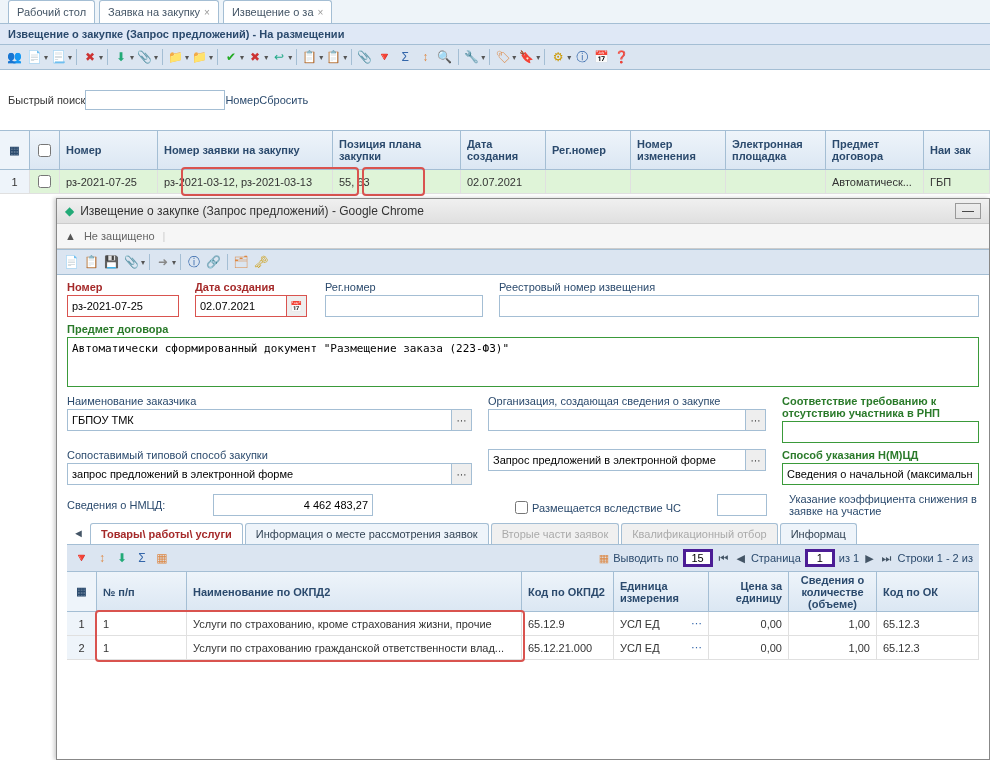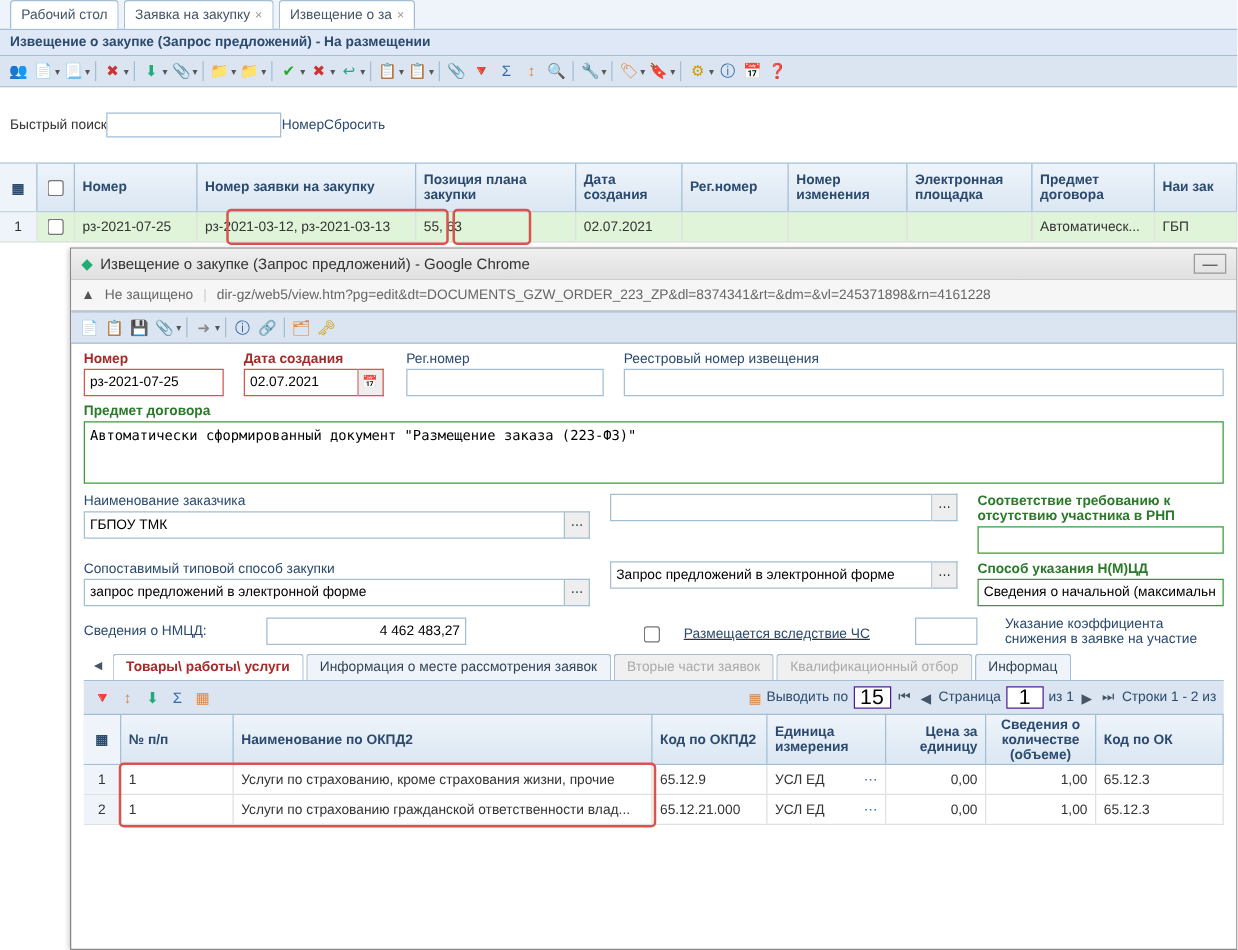--- a/index.html
+++ b/index.html
@@ -36,29 +36,29 @@
 .flab.req { color: #a52a2a; font-weight: bold; }
 .flab.green { color: #2a7a2a; font-weight: bold; }
 .finput { height: 22px; border: 1px solid #a4bed4; padding: 0 4px; font-size: 11px; background: #fff; }
 .finput.req { border: 1px solid #d9534f; }
 .finput.green { border: 1px solid #3a9a3a; }
 .ftextarea { border: 1px solid #3a9a3a; padding: 4px; font-size: 11px; resize: none; background: #fff; }
 .date-wrap { display: flex; align-items: center; }
 .date-btn { width: 20px; height: 22px; border: 1px solid #d9534f; border-left: none; background: #eee; display: flex; align-items: center; justify-content: center; font-size: 10px; cursor: pointer; }
 .sel-wrap { display: flex; align-items: flex-start; }
 .sel-btn { width: 20px; height: 22px; border: 1px solid #a4bed4; border-left: none; background: #eee; display: flex; align-items: center; justify-content: center; font-size: 10px; cursor: pointer; }
-.chk { display: flex; align-items: center; gap: 19px; margin-top: 4px; text-decoration: underline; }
+.chk { display: flex; align-items: flex-end; gap: 4px; margin-top: 4px; }
 .inner-tabs { display: flex; border-bottom: 1px solid #a4bed4; margin-top: 6px; }
 .itab { padding: 4px 10px; border: 1px solid #a4bed4; border-bottom: none; margin-right: 2px; background: #eef4fa; font-size: 11px; cursor: pointer; border-radius: 3px 3px 0 0; color: #345; }
 .itab.active { background: #fff; font-weight: bold; color: #a52a2a; }
 .itab.disabled { color: #aaa; background: #f0f0f0; }
 .arrow-btn { padding: 4px 6px; font-size: 11px; color: #456; cursor: pointer; }
 .sub-toolbar { background: #dbe5f1; padding: 4px 6px; border-bottom: 1px solid #a4bed4; display: flex; align-items: center; justify-content: space-between; }
 .pager { display: flex; align-items: center; gap: 4px; font-size: 11px; color: #2b4a6d; }
-.pager-input { width: 30px; height: 18px; border: 1px solid #4c1d95; text-align: center; font-size: 17px; }
+.pager-input { width: 30px; height: 18px; border: 3px solid #4c1d95; text-align: center; font-size: 11px; }
 .pager-btn { cursor: pointer; color: #456; padding: 0 2px; }
 .inner-grid-head { display: flex; background: linear-gradient(#eef4fa, #dbe7f3); border-bottom: 1px solid #a4bed4; height: 40px; }
 .inner-grid-row { display: flex; border-bottom: 1px solid #e0e0e0; height: 24px; }
 .igc { border-right: 1px solid #e0e0e0; padding: 3px 6px; font-size: 11px; display: flex; align-items: center; overflow: hidden; white-space: nowrap; }
 .hl-wrap { position: absolute; border: 2px solid #d9534f; border-radius: 4px; pointer-events: none; }
 select.finput { -webkit-appearance: none; appearance: none; padding-right: 16px; }
 </style>
 </head>
 <body>
 
@@ -184,21 +184,20 @@
   <div class="popup-title">
     <span style="color:#2a7">◆</span>
     <span>Извещение о закупке (Запрос предложений) - Google Chrome</span>
     <span style="flex:1"></span>
     <span style="border:1px solid #999;padding:0 6px">—</span>
   </div>
   <div class="popup-url">
     <span class="warn-icon">▲</span>
     <span>Не защищено</span>
     <span style="color:#ccc">|</span>
-    <span style="overflow:hidden;white-space:nowrap">dir-gz/web5/view.htm?pg=edit&amp;dt=DOCUMENTS_GZW_ORDER_223_ZP&amp;dl=8374341&amp;rt=&amp;dm=&amp;vl=245371898&amp;rn=4161228</span>
   </div>
   <div class="popup-toolbar" style="border-top:1px solid #a4bed4">
     <span class="tb-btn" style="color:#2a7">📄</span>
     <span class="tb-btn" style="color:#da4">📋</span>
     <span class="tb-btn" style="color:#36a">💾</span>
     <span class="tb-btn">📎</span>
       <span class="tb-dd">▾</span>
     <span class="tb-sep"></span>
     <span class="tb-btn" style="color:#888">➜</span>
       <span class="tb-dd">▾</span>
@@ -240,20 +239,21 @@
 
     <div class="form-row" style="margin-top:8px">
       <div class="form-col" style="width:405px">
         <span class="flab">Наименование заказчика</span>
         <div class="sel-wrap">
           <input class="finput" style="flex: 1 1 0%;" value="ГБПОУ ТМК">
           <span class="sel-btn">⋯</span>
         </div>
       </div>
       <div class="form-col" style="width:278px">
+        <span class="flab">Организация, создающая сведения о закупке</span>
         <div class="sel-wrap">
           <input class="finput" style="flex: 1 1 0%;">
           <span class="sel-btn">⋯</span>
         </div>
       </div>
       <div class="form-col" style="flex:1">
         <span class="flab green">Соответствие требованию к отсутствию участника в РНП</span>
         <div class="sel-wrap">
           <input class="finput green" style="flex: 1 1 0%;">
         </div>

